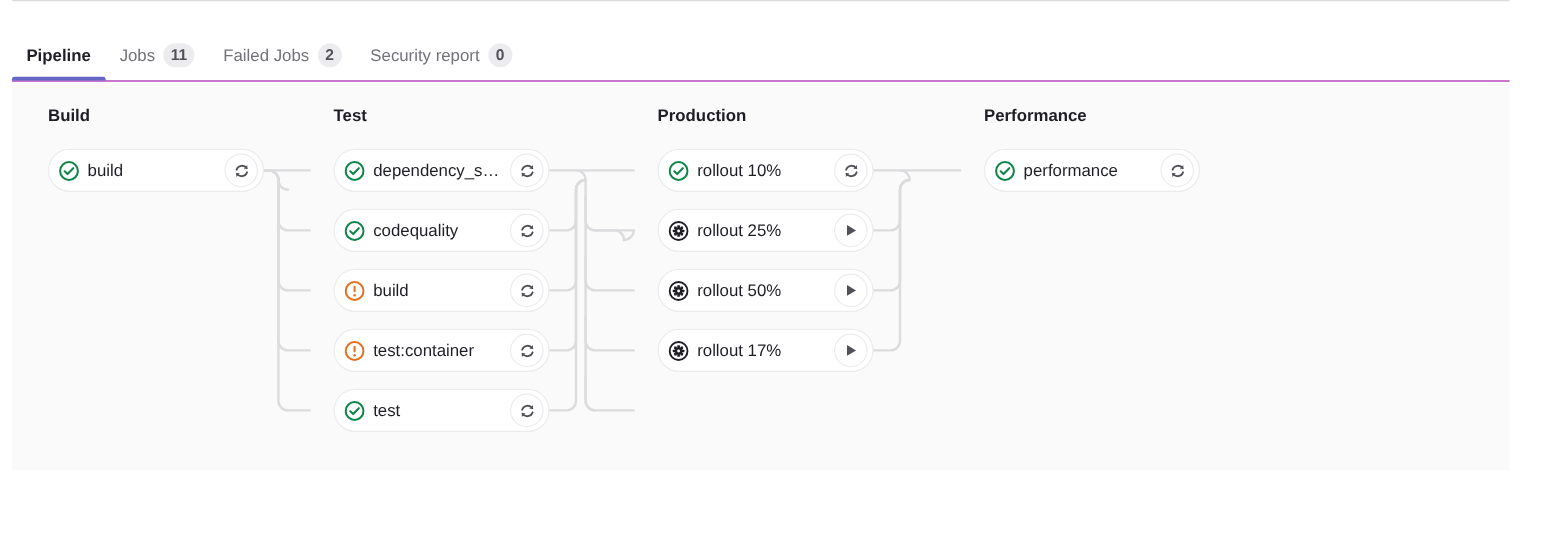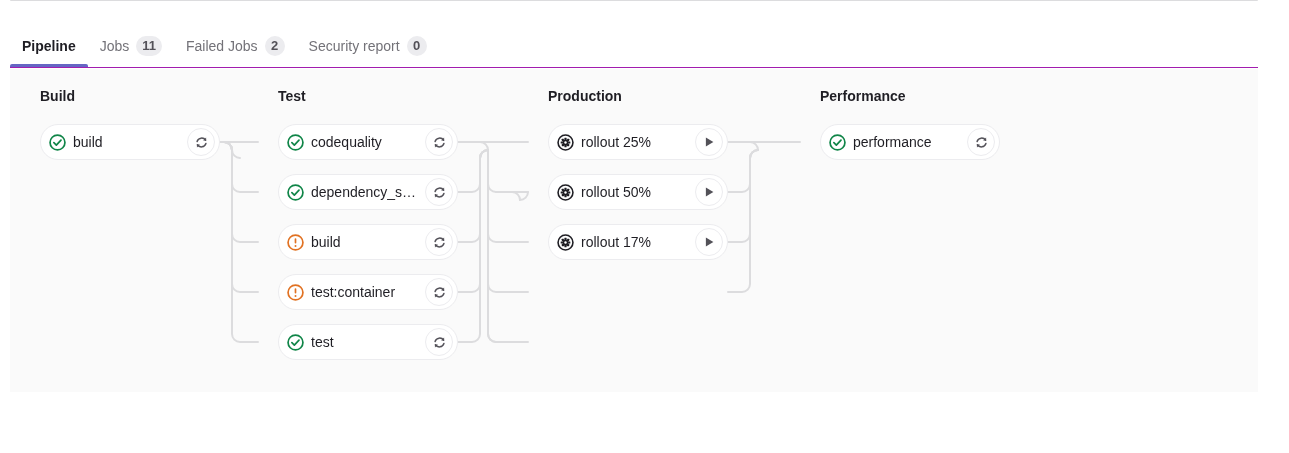--- a/index.html
+++ b/index.html
@@ -267,38 +267,38 @@
           <div class="stage" style="left: 258px;">
             <div class="stage-title">Test</div>
             <div class="jobs">
               <div class="job">
                 <span style="display: flex;">
                   <svg class="status-icon" viewBox="0 0 16 16">
                     <circle cx="8" cy="8" r="7" fill="#fff" stroke="#108548" stroke-width="1.6"></circle>
                     <path d="M4.6 8.2 L6.9 10.4 L11.3 5.8" fill="none" stroke="#108548" stroke-width="1.6" stroke-linecap="round" stroke-linejoin="round"></path>
                   </svg>
                 </span>
+                <span class="job-name">dependency_s…</span>
+                <button class="job-action">
+                  <svg width="15" height="15" viewBox="0 0 16 16">
+                    <path d="M12.4 5.6 A5.1 5.1 0 0 0 3.3 6.9" fill="none" stroke="#535158" stroke-width="1.6" stroke-linecap="round"></path>
+                    <path d="M3.6 10.4 A5.1 5.1 0 0 0 12.7 9.1" fill="none" stroke="#535158" stroke-width="1.6" stroke-linecap="round"></path>
+                    <path d="M12.9 2.6 L12.9 5.9 L9.7 5.9 Z" fill="#535158"></path>
+                    <path d="M3.1 13.4 L3.1 10.1 L6.3 10.1 Z" fill="#535158"></path>
+                  </svg>
+                </button>
+              </div>
+              <div class="job">
+                <span style="display: flex;">
+                  <svg class="status-icon" viewBox="0 0 16 16">
+                    <circle cx="8" cy="8" r="7" fill="#fff" stroke="#108548" stroke-width="1.6"></circle>
+                    <path d="M4.6 8.2 L6.9 10.4 L11.3 5.8" fill="none" stroke="#108548" stroke-width="1.6" stroke-linecap="round" stroke-linejoin="round"></path>
+                  </svg>
+                </span>
                 <span class="job-name">codequality</span>
-                <button class="job-action">
-                  <svg width="15" height="15" viewBox="0 0 16 16">
-                    <path d="M12.4 5.6 A5.1 5.1 0 0 0 3.3 6.9" fill="none" stroke="#535158" stroke-width="1.6" stroke-linecap="round"></path>
-                    <path d="M3.6 10.4 A5.1 5.1 0 0 0 12.7 9.1" fill="none" stroke="#535158" stroke-width="1.6" stroke-linecap="round"></path>
-                    <path d="M12.9 2.6 L12.9 5.9 L9.7 5.9 Z" fill="#535158"></path>
-                    <path d="M3.1 13.4 L3.1 10.1 L6.3 10.1 Z" fill="#535158"></path>
-                  </svg>
-                </button>
-              </div>
-              <div class="job">
-                <span style="display: flex;">
-                  <svg class="status-icon" viewBox="0 0 16 16">
-                    <circle cx="8" cy="8" r="7" fill="#fff" stroke="#108548" stroke-width="1.6"></circle>
-                    <path d="M4.6 8.2 L6.9 10.4 L11.3 5.8" fill="none" stroke="#108548" stroke-width="1.6" stroke-linecap="round" stroke-linejoin="round"></path>
-                  </svg>
-                </span>
-                <span class="job-name">dependency_s…</span>
                 <button class="job-action">
                   <svg width="15" height="15" viewBox="0 0 16 16">
                     <path d="M12.4 5.6 A5.1 5.1 0 0 0 3.3 6.9" fill="none" stroke="#535158" stroke-width="1.6" stroke-linecap="round"></path>
                     <path d="M3.6 10.4 A5.1 5.1 0 0 0 12.7 9.1" fill="none" stroke="#535158" stroke-width="1.6" stroke-linecap="round"></path>
                     <path d="M12.9 2.6 L12.9 5.9 L9.7 5.9 Z" fill="#535158"></path>
                     <path d="M3.1 13.4 L3.1 10.1 L6.3 10.1 Z" fill="#535158"></path>
                   </svg>
                 </button>
               </div>
               <div class="job">
@@ -352,20 +352,37 @@
                     <path d="M12.9 2.6 L12.9 5.9 L9.7 5.9 Z" fill="#535158"></path>
                     <path d="M3.1 13.4 L3.1 10.1 L6.3 10.1 Z" fill="#535158"></path>
                   </svg>
                 </button>
               </div>
             </div>
           </div>
           <div class="stage" style="left: 528px;">
             <div class="stage-title">Production</div>
             <div class="jobs">
+              <div class="job">
+                <span style="display: flex;">
+                  <svg class="status-icon" viewBox="0 0 16 16">
+                    <circle cx="8" cy="8" r="7" fill="#fff" stroke="#108548" stroke-width="1.6"></circle>
+                    <path d="M4.6 8.2 L6.9 10.4 L11.3 5.8" fill="none" stroke="#108548" stroke-width="1.6" stroke-linecap="round" stroke-linejoin="round"></path>
+                  </svg>
+                </span>
+                <span class="job-name">rollout 10%</span>
+                <button class="job-action">
+                  <svg width="15" height="15" viewBox="0 0 16 16">
+                    <path d="M12.4 5.6 A5.1 5.1 0 0 0 3.3 6.9" fill="none" stroke="#535158" stroke-width="1.6" stroke-linecap="round"></path>
+                    <path d="M3.6 10.4 A5.1 5.1 0 0 0 12.7 9.1" fill="none" stroke="#535158" stroke-width="1.6" stroke-linecap="round"></path>
+                    <path d="M12.9 2.6 L12.9 5.9 L9.7 5.9 Z" fill="#535158"></path>
+                    <path d="M3.1 13.4 L3.1 10.1 L6.3 10.1 Z" fill="#535158"></path>
+                  </svg>
+                </button>
+              </div>
               <div class="job">
                 <span style="display: flex;">
                   <svg class="status-icon" viewBox="0 0 16 16">
                     <circle cx="8" cy="8" r="7" fill="#fff" stroke="#1f1e24" stroke-width="1.5"></circle>
                     <rect x="10.45" y="6.95" width="2.1" height="2.1" rx="0.4" fill="#1f1e24"></rect>
                     <rect x="9.424873734152916" y="9.424873734152914" width="2.1" height="2.1" rx="0.4" fill="#1f1e24"></rect>
                     <rect x="6.95" y="10.45" width="2.1" height="2.1" rx="0.4" fill="#1f1e24"></rect>
                     <rect x="4.475126265847084" y="9.424873734152916" width="2.1" height="2.1" rx="0.4" fill="#1f1e24"></rect>
                     <rect x="3.45" y="6.95" width="2.1" height="2.1" rx="0.4" fill="#1f1e24"></rect>
                     <rect x="4.475126265847083" y="4.475126265847084" width="2.1" height="2.1" rx="0.4" fill="#1f1e24"></rect>

